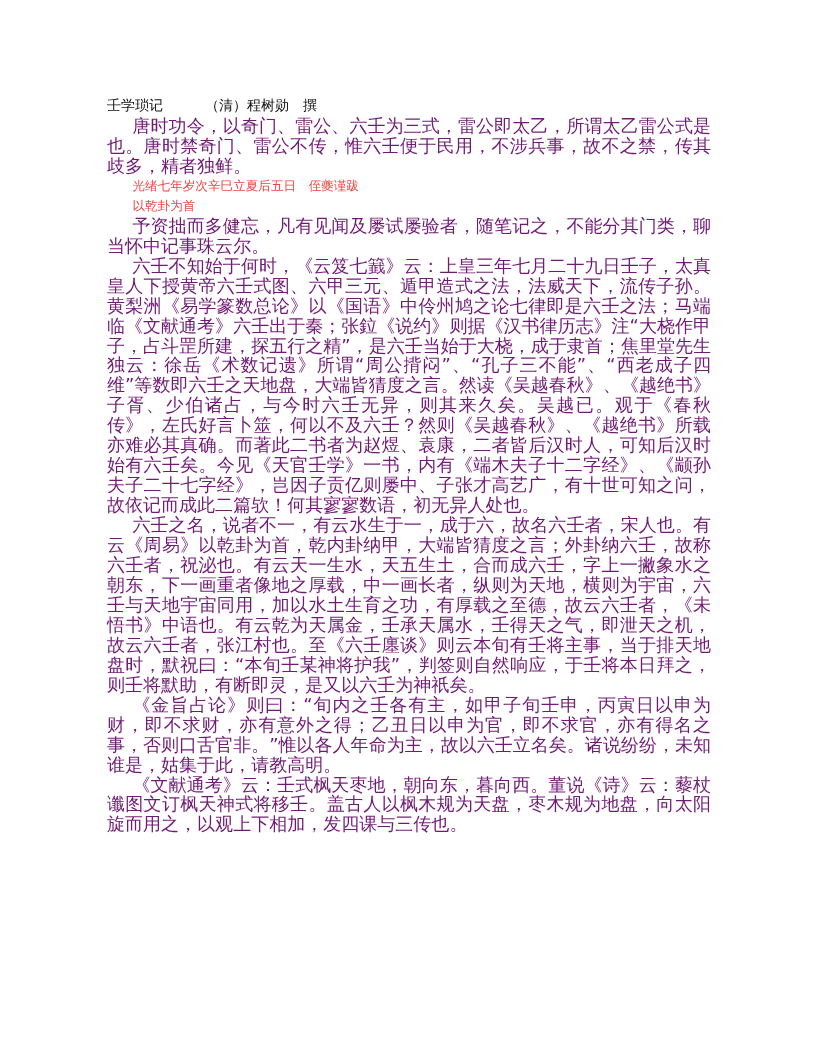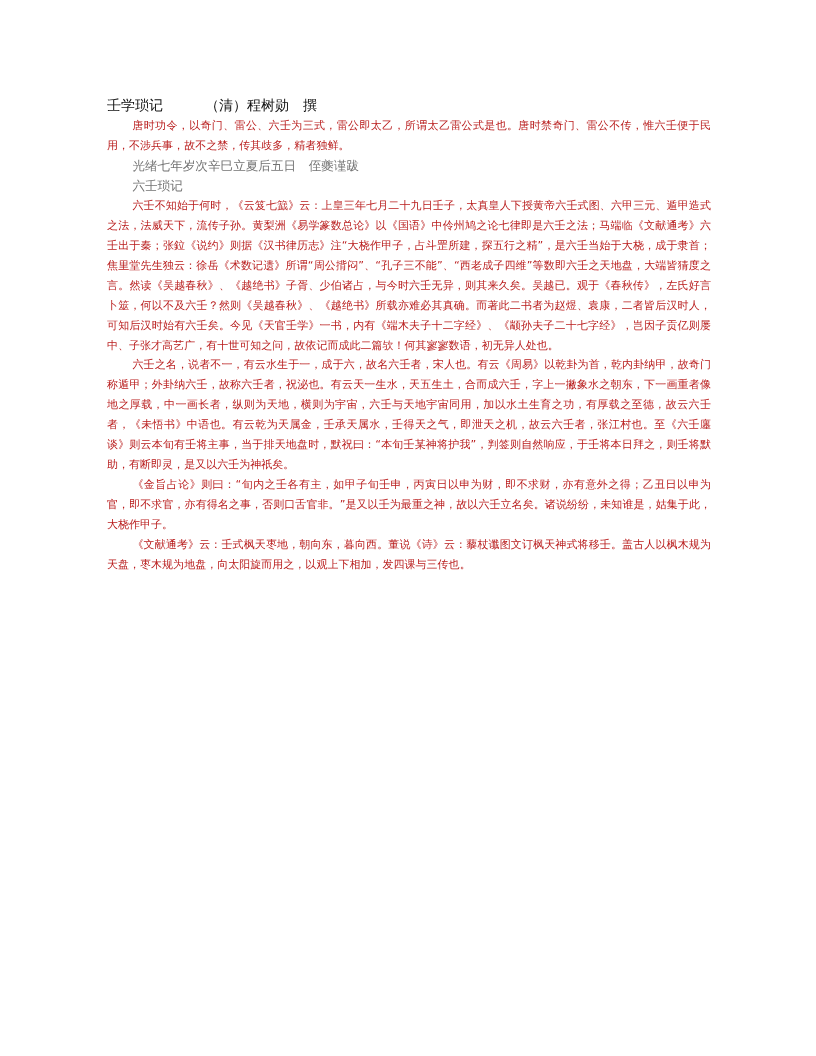--- a/index.html
+++ b/index.html
@@ -24,28 +24,28 @@
     padding: 96px 106px 0 107px;
   }
 
   .doc-body {
     width: 604px;
   }
 
   
   .para {
     margin: 0;
-    font-size: 11px;
+    font-size: 18px;
     line-height: 19.95px;
     text-align: justify;
     text-justify: inter-character;
     letter-spacing: 0.02px;
     word-break: break-all;
     overflow-wrap: anywhere;
-    color: #b91c1c;
+    color: #701a75;
   }
 
   
   .title-line {
     margin: 0 0 0.1px 0;
     font-size: 14px;
     line-height: 19.95px;
     text-align: left;
     color: #101010;
     white-space: pre;
@@ -56,44 +56,45 @@
     text-indent: 25.4px;
   }
 
   
   .short-line {
     margin: 0;
     font-size: 12.6px;
     line-height: 19.95px;
     text-align: left;
     text-indent: 25.4px;
-    color: #737373;
+    color: #ef4444;
     white-space: pre;
   }
 </style>
 </head>
 <body>
 
 <div class="page">
   <div class="doc-body">
 
     <p class="title-line">壬学琐记　　　（清）程树勋　撰</p>
 
     <p class="para indent">唐时功令，以奇门、雷公、六壬为三式，雷公即太乙，所谓太乙雷公式是也。唐时禁奇门、雷公不传，惟六壬便于民用，不涉兵事，故不之禁，传其歧多，精者独鲜。</p>
 
 
     <p class="short-line">光绪七年岁次辛巳立夏后五日　侄夔谨跋</p>
 
-    <p class="short-line">六壬琐记</p>
+    <p class="short-line">以乾卦为首</p>
 
+    <p class="para indent">予资拙而多健忘，凡有见闻及屡试屡验者，随笔记之，不能分其门类，聊当怀中记事珠云尔。</p>
 
     <p class="para indent">六壬不知始于何时，《云笈七籖》云：上皇三年七月二十九日壬子，太真皇人下授黄帝六壬式图、六甲三元、遁甲造式之法，法威天下，流传子孙。黄梨洲《易学篆数总论》以《国语》中伶州鸠之论七律即是六壬之法；马端临《文献通考》六壬出于秦；张鉝《说约》则据《汉书律历志》注“大桡作甲子，占斗罡所建，探五行之精”，是六壬当始于大桡，成于隶首；焦里堂先生独云：徐岳《术数记遗》所谓“周公揹闷”、“孔子三不能”、“西老成子四维”等数即六壬之天地盘，大端皆猜度之言。然读《吴越春秋》、《越绝书》子胥、少伯诸占，与今时六壬无异，则其来久矣。吴越已。观于《春秋传》，左氏好言卜筮，何以不及六壬？然则《吴越春秋》、《越绝书》所载亦难必其真确。而著此二书者为赵煜、袁康，二者皆后汉时人，可知后汉时始有六壬矣。今见《天官壬学》一书，内有《端木夫子十二字经》、《颛孙夫子二十七字经》，岂因子贡亿则屡中、子张才高艺广，有十世可知之问，故依记而成此二篇欤！何其寥寥数语，初无异人处也。</p>
 
 
-    <p class="para indent">六壬之名，说者不一，有云水生于一，成于六，故名六壬者，宋人也。有云《周易》以乾卦为首，乾内卦纳甲，故奇门称遁甲；外卦纳六壬，故称六壬者，祝泌也。有云天一生水，天五生土，合而成六壬，字上一撇象水之朝东，下一画重者像地之厚载，中一画长者，纵则为天地，横则为宇宙，六壬与天地宇宙同用，加以水土生育之功，有厚载之至德，故云六壬者，《未悟书》中语也。有云乾为天属金，壬承天属水，壬得天之气，即泄天之机，故云六壬者，张江村也。至《六壬廛谈》则云本旬有壬将主事，当于排天地盘时，默祝曰：“本旬壬某神将护我”，判签则自然响应，于壬将本日拜之，则壬将默助，有断即灵，是又以六壬为神祇矣。</p>
+    <p class="para indent">六壬之名，说者不一，有云水生于一，成于六，故名六壬者，宋人也。有云《周易》以乾卦为首，乾内卦纳甲，大端皆猜度之言；外卦纳六壬，故称六壬者，祝泌也。有云天一生水，天五生土，合而成六壬，字上一撇象水之朝东，下一画重者像地之厚载，中一画长者，纵则为天地，横则为宇宙，六壬与天地宇宙同用，加以水土生育之功，有厚载之至德，故云六壬者，《未悟书》中语也。有云乾为天属金，壬承天属水，壬得天之气，即泄天之机，故云六壬者，张江村也。至《六壬廛谈》则云本旬有壬将主事，当于排天地盘时，默祝曰：“本旬壬某神将护我”，判签则自然响应，于壬将本日拜之，则壬将默助，有断即灵，是又以六壬为神祇矣。</p>
 
-    <p class="para indent">《金旨占论》则曰：“旬内之壬各有主，如甲子旬壬申，丙寅日以申为财，即不求财，亦有意外之得；乙丑日以申为官，即不求官，亦有得名之事，否则口舌官非。”是又以壬为最重之神，故以六壬立名矣。诸说纷纷，未知谁是，姑集于此，大桡作甲子。</p>
+    <p class="para indent">《金旨占论》则曰：“旬内之壬各有主，如甲子旬壬申，丙寅日以申为财，即不求财，亦有意外之得；乙丑日以申为官，即不求官，亦有得名之事，否则口舌官非。”惟以各人年命为主，故以六壬立名矣。诸说纷纷，未知谁是，姑集于此，请教高明。</p>
 
     <p class="para indent">《文献通考》云：壬式枫天枣地，朝向东，暮向西。董说《诗》云：藜杖谶图文订枫天神式将移壬。盖古人以枫木规为天盘，枣木规为地盘，向太阳旋而用之，以观上下相加，发四课与三传也。</p>
 
 
   </div>
 </div>
 
 </body></html>

